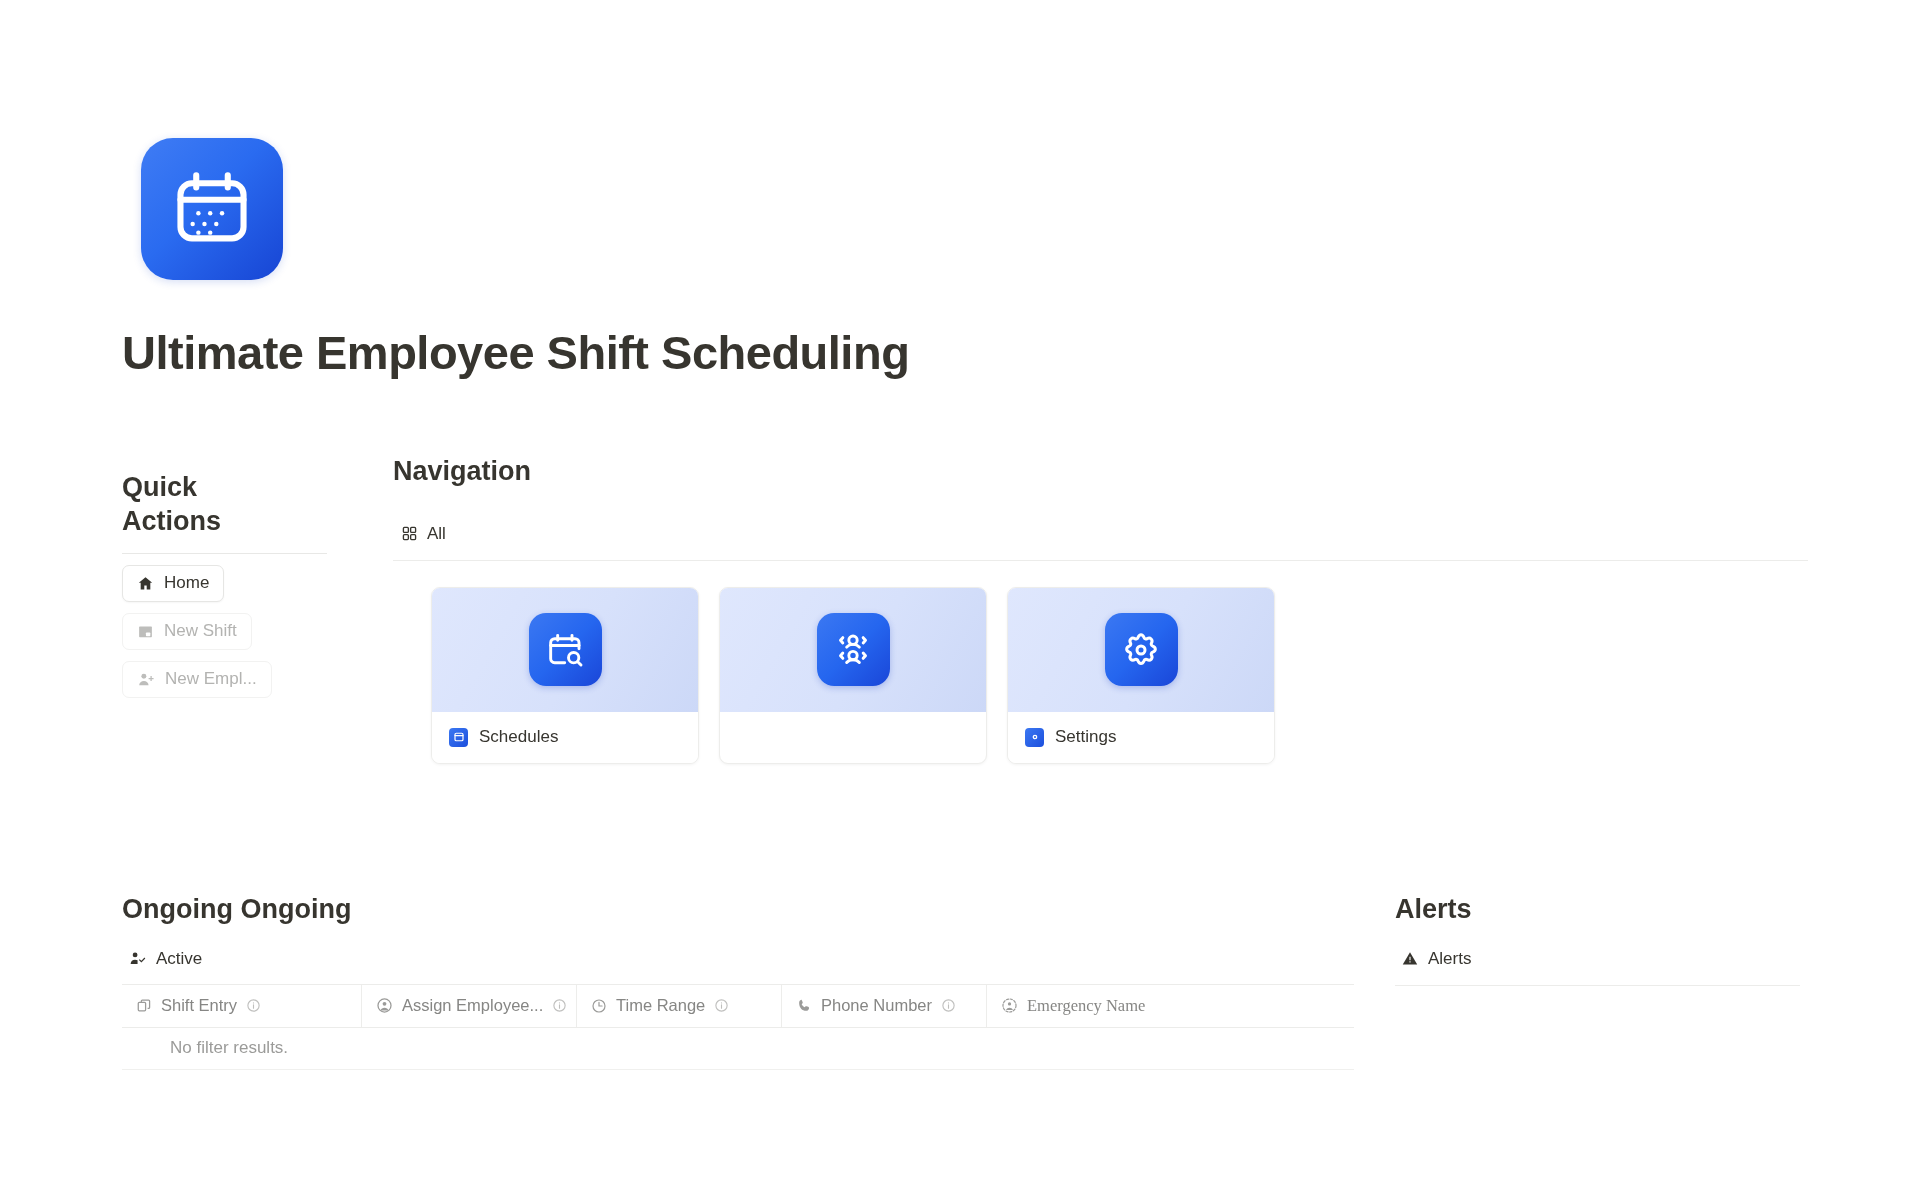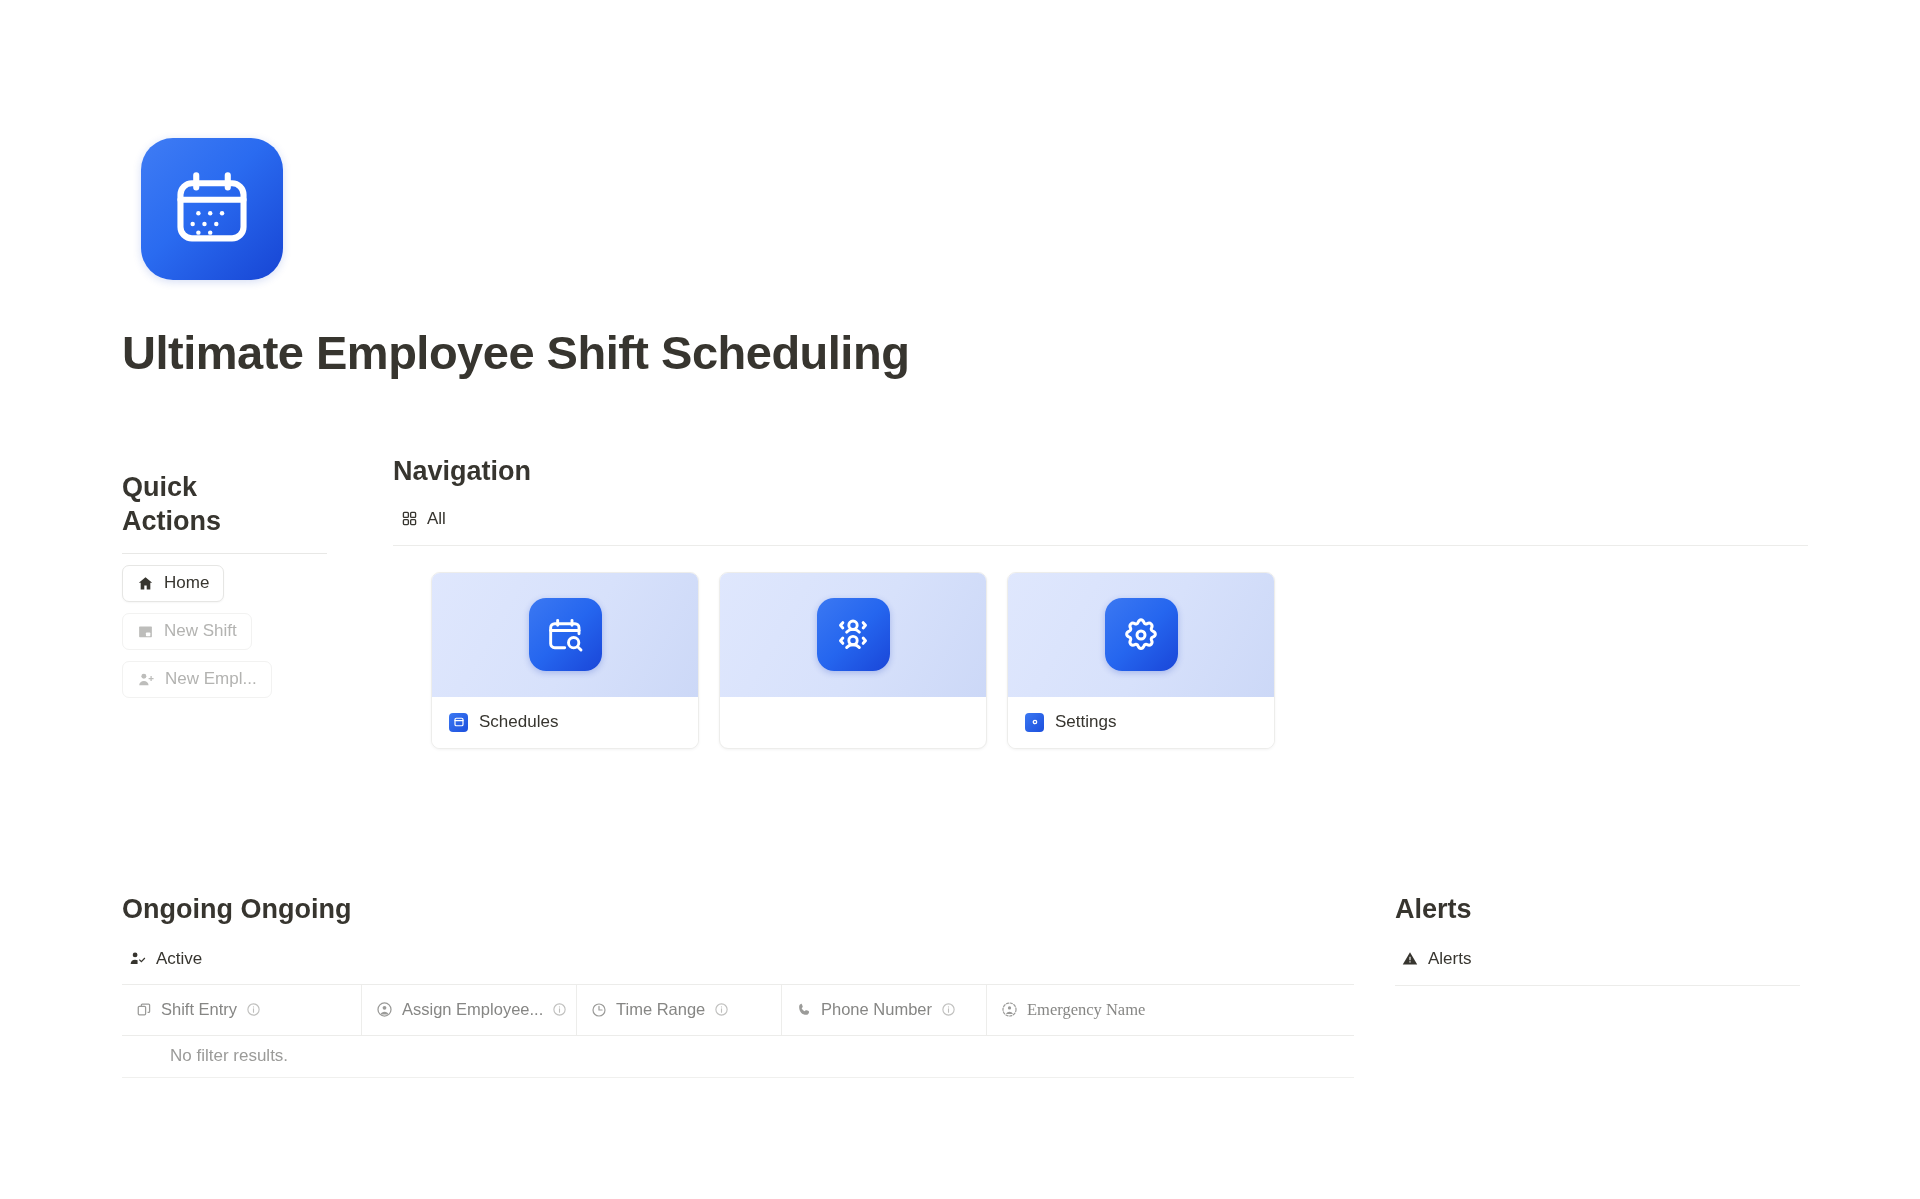--- a/index.html
+++ b/index.html
@@ -44,21 +44,21 @@
     border: 1px solid #ececeb; border-radius: 7px;
     background: #ffffff; font-size: 17px; white-space: nowrap;
     width: max-content;
   }
   .qa-btn.active { color: #37352f; border-color: #e6e6e4; box-shadow: 0 1px 2px rgba(0,0,0,0.04); }
   .qa-btn.muted { color: #b3b3b1; border-color: #f2f2f1; }
   .qa-btn svg { flex: 0 0 auto; }
 
   
   .nav-sec { position: absolute; left: 393px; top: 455px; width: 1415px; }
-  .tabrow { display: flex; align-items: center; gap: 9px; margin-top: 20px; padding-left: 8px; }
+  .tabrow { display: flex; align-items: center; gap: 9px; margin-top: 35px; padding-left: 8px; }
   .tabrow .tab-label { font-size: 17px; color: #37352f; }
   .nav-rule { margin-top: 16px; border-top: 1px solid #ececea; width: 1415px; }
 
   .cards { display: flex; gap: 20px; margin-top: 26px; padding-left: 38px; }
   .card {
     width: 268px; border-radius: 9px; overflow: hidden;
     border: 1px solid #ededeb; background: #fff;
     box-shadow: 0 1px 3px rgba(0,0,0,0.05);
   }
   .card-top {
@@ -82,21 +82,21 @@
     background: linear-gradient(135deg, #3b78f2, #1c4fdd);
     display: flex; align-items: center; justify-content: center; flex: 0 0 auto;
   }
   .mini-icon svg { width: 12px; height: 12px; }
   .card-label { font-size: 17px; color: #37352f; }
 
   
   .shifts { position: absolute; left: 122px; top: 893px; width: 1232px; }
   .shifts .tabrow { margin-top: 22px; padding-left: 6px; }
   .table-wrap { margin-top: 15px; width: 1232px; overflow: hidden; }
-  .thead { display: flex; border-top: 1px solid #ececea; border-bottom: 1px solid #ececea; height: 52px; }
+  .thead { display: flex; border-top: 1px solid #ececea; border-bottom: 1px solid #ececea; height: 44px; }
   .th {
     display: flex; align-items: center; gap: 9px;
     padding: 0 14px; border-right: 1px solid #ededeb;
     font-size: 16.5px; color: #868684; white-space: nowrap; overflow: hidden;
   }
   .th:last-child { border-right: none; font-family: Liberation Serif, serif; }
   .th .info { flex: 0 0 auto; opacity: .85; }
   .tbody-empty {
     height: 42px; display: flex; align-items: center; padding-left: 48px;
     border-bottom: 1px solid #f0f0ee; font-size: 17px; color: #9b9b99;

